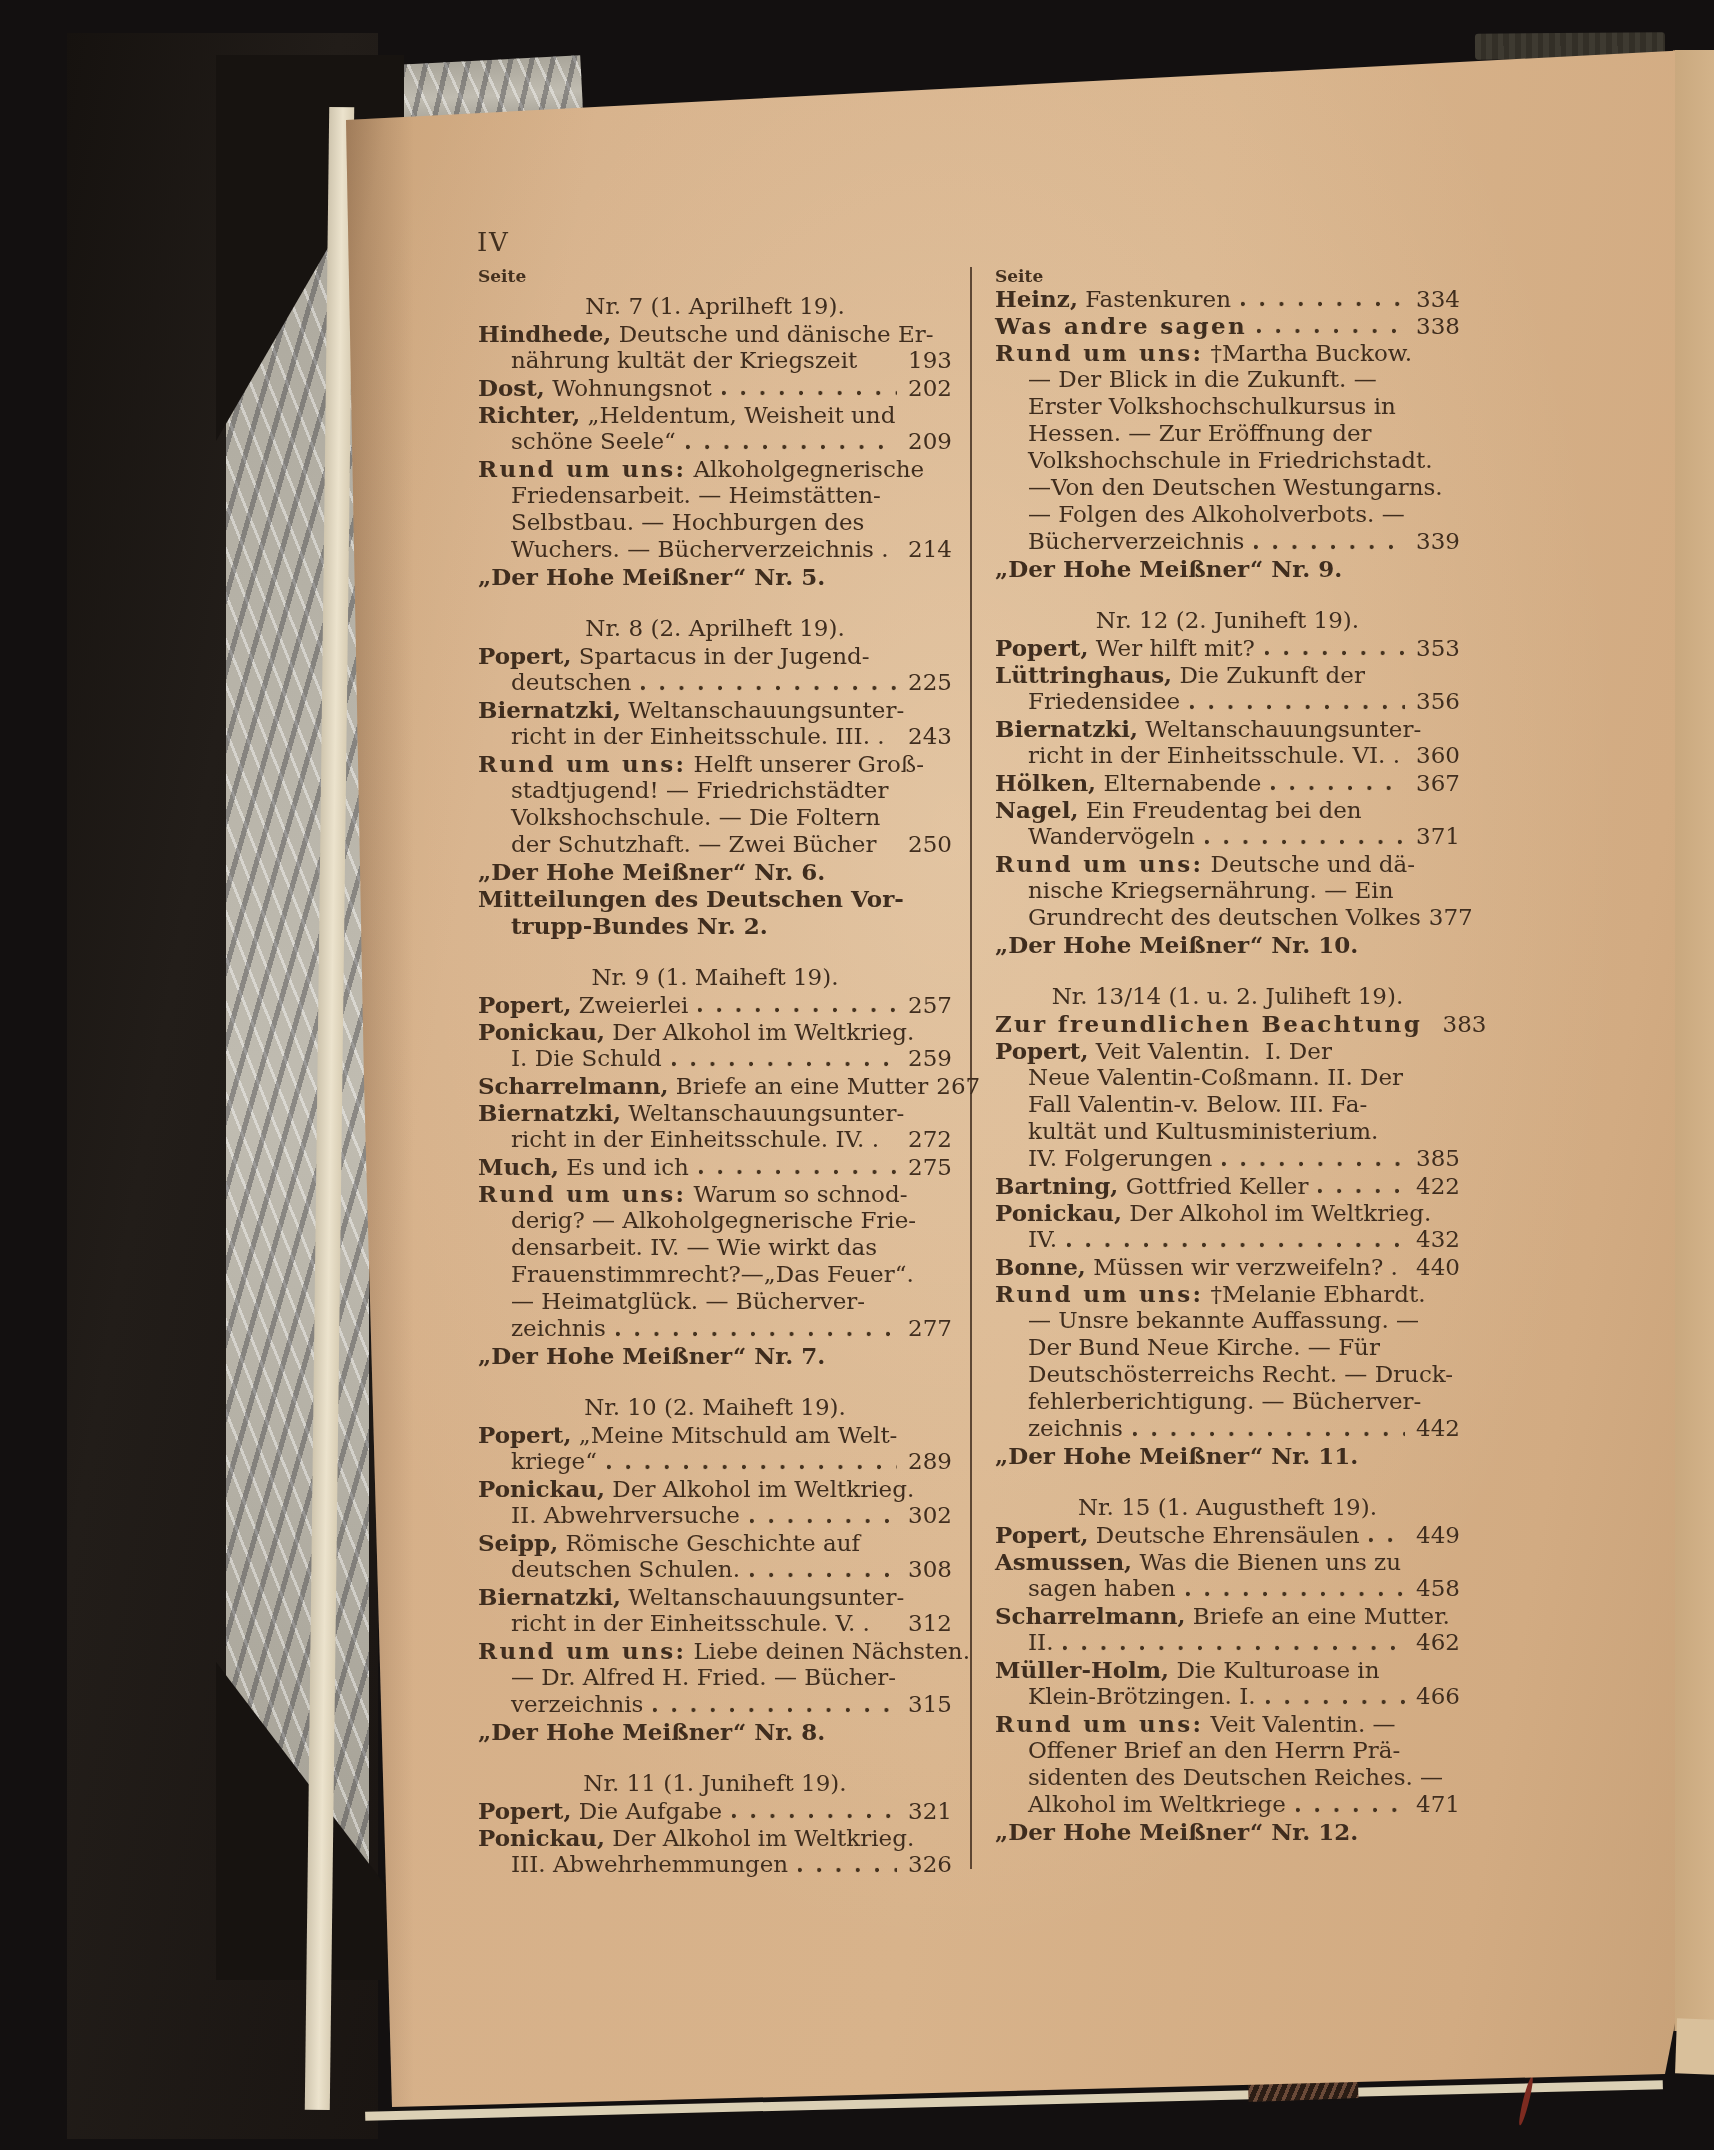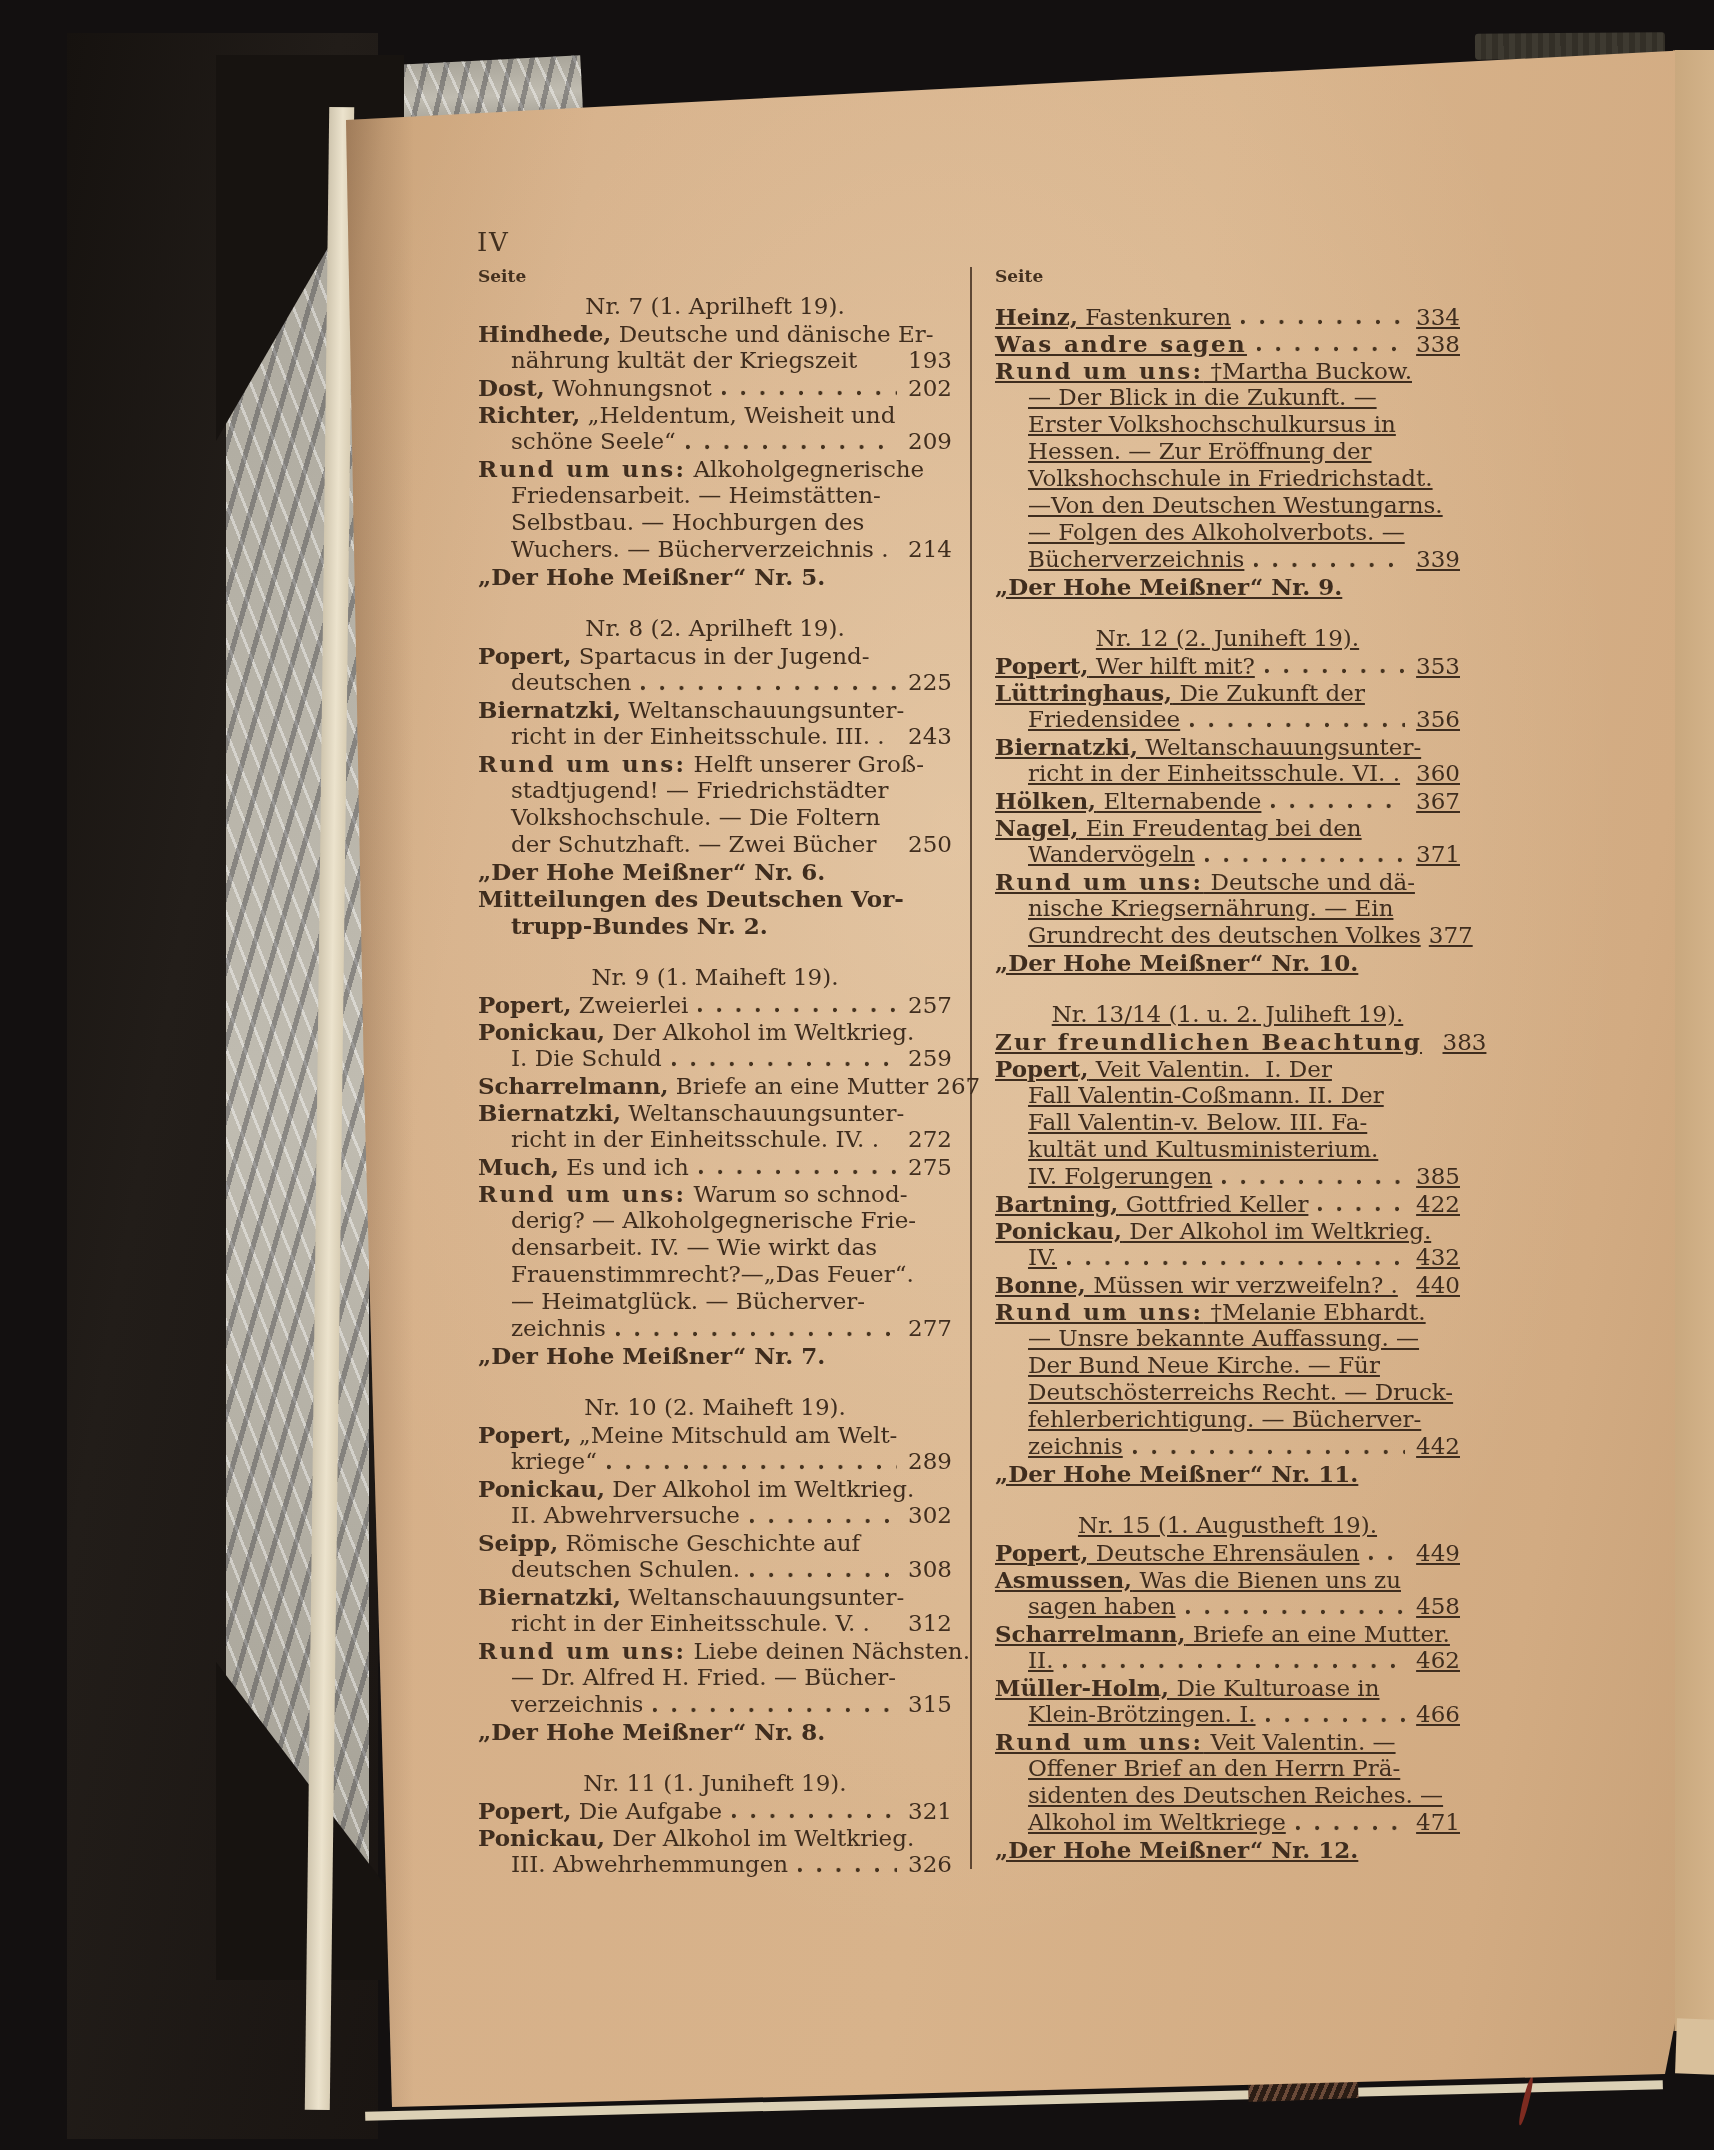--- a/index.html
+++ b/index.html
@@ -45,21 +45,21 @@
     color:#3f2d1e;}
   .gutter-shade{position:absolute;left:0;top:0;width:85px;height:100%;
     background:linear-gradient(90deg,rgba(84,55,34,.38),rgba(84,55,34,0));}
   .folio{position:absolute;left:148px;top:183px;font-size:26px;letter-spacing:1.7px;color:#43301f;}
   .divider{position:absolute;left:641px;top:223px;width:2.3px;height:1602px;background:rgba(58,39,24,.78);}
   .col{position:absolute;top:219px;font-size:23px;line-height:27px;}
   .col.c0{left:149px;width:474px;}
   .col.c1{left:666px;width:465px;}
   .seite{display:block;text-align:left;font-size:17px;font-weight:600;color:#43301f;height:21.6px;}
   .c0 .rows{margin-top:8px;}
-  .c1 .rows{margin-top:18px;text-decoration:underline;}
+  .c1 .rows{}
   .heading{height:27px;text-align:center;white-space:pre;}
   .heading.gap{margin-top:25px;}
   .row{display:flex;align-items:baseline;height:27px;white-space:pre;}
   .row.ind{padding-left:33px;}
   .b{font-weight:700;}
   .b.sp{letter-spacing:2.3px;}
   .leader{flex:1 1 auto;align-self:flex-end;height:5.7px;margin:0 3.4px 5.1px 9px;
     background-image:radial-gradient(circle at 2.8px 2.8px,#46331f 1.8px,rgba(0,0,0,0) 2.3px);
     background-size:19.3px 5.7px;background-repeat:repeat-x;}
   .filler{flex:1 1 auto;}
@@ -170,21 +170,21 @@
         <div class="row"><span class="b">Hölken,</span><span class="t"> Elternabende</span><span class="leader"></span><span class="pg">367</span></div>
         <div class="row"><span class="b">Nagel,</span><span class="t"> Ein Freudentag bei den</span></div>
         <div class="row ind"><span class="t">Wandervögeln</span><span class="leader"></span><span class="pg">371</span></div>
         <div class="row"><span class="b sp">Rund um uns:</span><span class="t"> Deutsche und dä-</span></div>
         <div class="row ind"><span class="t">nische Kriegsernährung. — Ein</span></div>
         <div class="row ind"><span class="t">Grundrecht des deutschen Volkes</span><span class="filler"></span><span class="pg">377</span></div>
         <div class="row"><span class="b">„Der Hohe Meißner“ Nr. 10.</span></div>
         <div class="heading gap">Nr. 13/14 (1. u. 2. Juliheft 19).</div>
         <div class="row"><span class="b sp">Zur freundlichen Beachtung</span><span class="leader"></span><span class="pg">383</span></div>
         <div class="row"><span class="b">Popert,</span><span class="t"> Veit Valentin.  I. Der</span></div>
-        <div class="row ind"><span class="t">Fall Valentin-Coßmann. II. Der</span></div>
+        <div class="row ind"><span class="t">Neue Valentin-Coßmann. II. Der</span></div>
         <div class="row ind"><span class="t">Fall Valentin-v. Below. III. Fa-</span></div>
         <div class="row ind"><span class="t">kultät und Kultusministerium.</span></div>
         <div class="row ind"><span class="t">IV. Folgerungen</span><span class="leader"></span><span class="pg">385</span></div>
         <div class="row"><span class="b">Bartning,</span><span class="t"> Gottfried Keller</span><span class="leader"></span><span class="pg">422</span></div>
         <div class="row"><span class="b">Ponickau,</span><span class="t"> Der Alkohol im Weltkrieg.</span></div>
         <div class="row ind"><span class="t">IV.</span><span class="leader"></span><span class="pg">432</span></div>
         <div class="row"><span class="b">Bonne,</span><span class="t"> Müssen wir verzweifeln? .</span><span class="filler"></span><span class="pg">440</span></div>
         <div class="row"><span class="b sp">Rund um uns:</span><span class="t"> †Melanie Ebhardt.</span></div>
         <div class="row ind"><span class="t">— Unsre bekannte Auffassung. —</span></div>
         <div class="row ind"><span class="t">Der Bund Neue Kirche. — Für</span></div>

